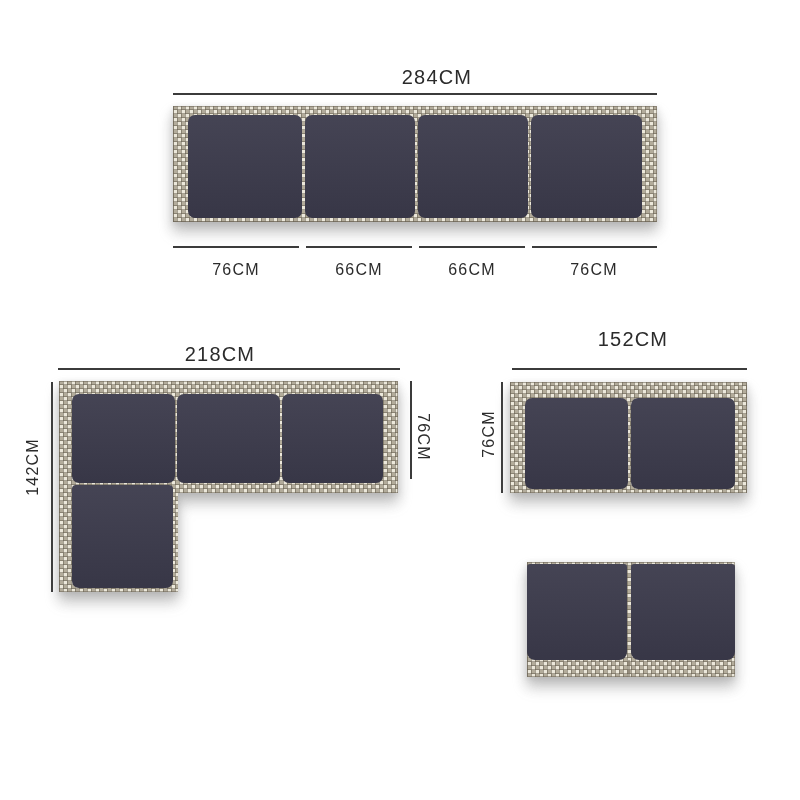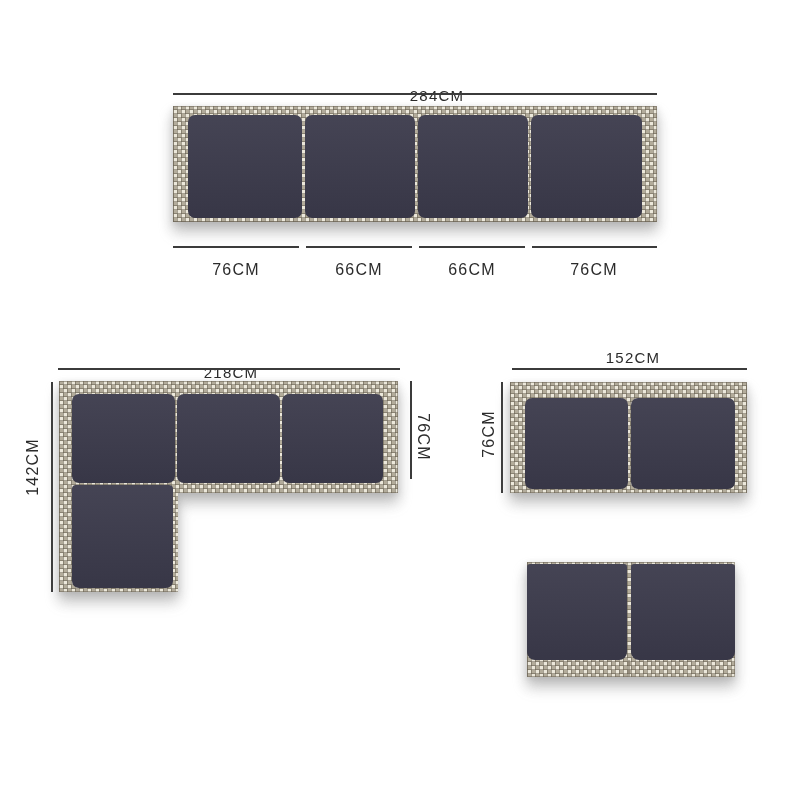--- a/index.html
+++ b/index.html
@@ -22,21 +22,21 @@
     position:absolute; background:#3b3a4b;
     background-image: linear-gradient(180deg, rgba(255,255,255,0.05), rgba(0,0,0,0.06));
     border-radius:7px;
   }
   .dim-h { position:absolute; height:2px; background:#3b3b3b; }
   .dim-v { position:absolute; width:2px;  background:#3b3b3b; }
   .lbl {
     position:absolute; color:#2b2b2b; font-size:16px; letter-spacing:1.2px;
     white-space:nowrap; transform:translateX(-50%);
   }
-  .lbl-big { font-size:15px;margin-top:21px; }
+  .lbl-big { font-size:20px; }
   .lbl-ccw { transform:translate(-50%,-50%) rotate(-90deg); }
   .lbl-cw  { transform:translate(-50%,-50%) rotate(90deg); }
   .seam { position:absolute; background:rgba(120,113,98,0.55); }
 </style>
 </head>
 <body>
 
 <div class="canvas">
 
   <div class="lbl lbl-big" style="left:437px; top:66px;">284CM</div>
@@ -53,21 +53,21 @@
   <div class="dim-h" style="left:173px; top:246px; width:126px;"></div>
   <div class="dim-h" style="left:306px; top:246px; width:106px;"></div>
   <div class="dim-h" style="left:419px; top:246px; width:106px;"></div>
   <div class="dim-h" style="left:532px; top:246px; width:125px;"></div>
 
   <div class="lbl" style="left:236px; top:261px;">76CM</div>
   <div class="lbl" style="left:359px; top:261px;">66CM</div>
   <div class="lbl" style="left:472px; top:261px;">66CM</div>
   <div class="lbl" style="left:594px; top:261px;">76CM</div>
 
-  <div class="lbl lbl-big" style="left:231px; top:343px;">218CM</div>
+  <div class="lbl lbl-big" style="left:220px; top:343px;">218CM</div>
   <div class="dim-h" style="left:58px; top:368px; width:342px;"></div>
 
   <div class="dim-v" style="left:51px; top:382px; height:210px;"></div>
   <div class="lbl lbl-ccw" style="left:33px; top:467px;">142CM</div>
 
   <div class="dim-v" style="left:410px; top:381px; height:98px;"></div>
   <div class="lbl lbl-cw" style="left:423px; top:437px;">76CM</div>
 
   <div class="piece" style="left:59px; top:381px; width:339px; height:211px;">
     <div style="position:absolute; inset:0; clip-path:polygon(0 0, 339px 0, 339px 112px, 119px 112px, 119px 211px, 0 211px);">

